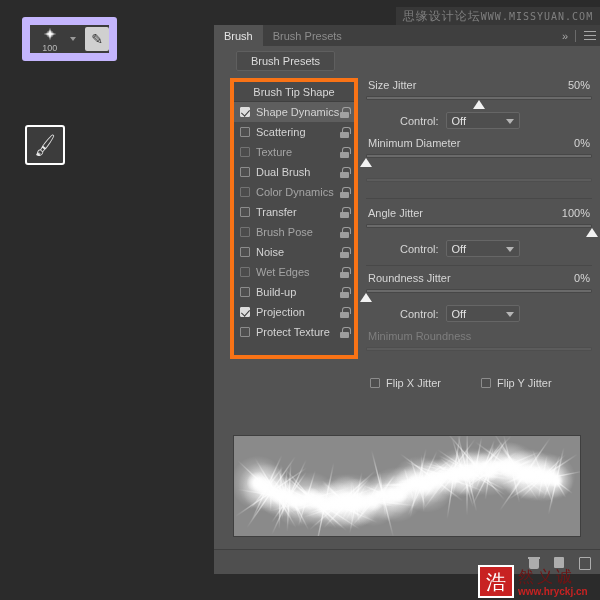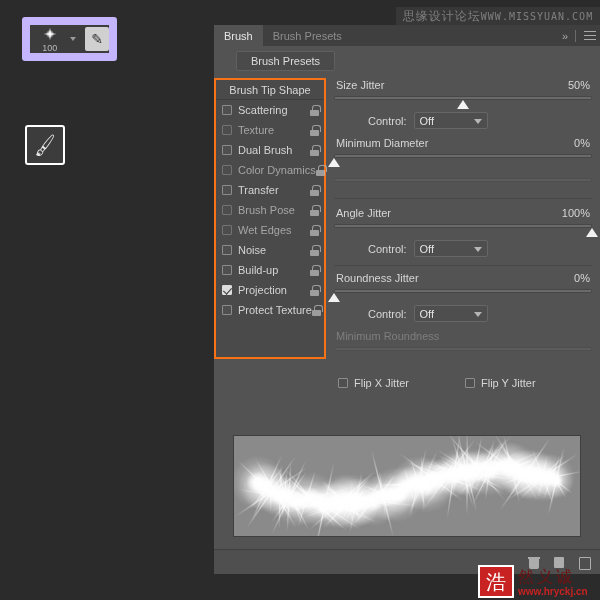--- a/index.html
+++ b/index.html
@@ -116,23 +116,23 @@
   .presets-btn {
     background: #4a4a4a; border: 1px solid #5f5f5f;
     color: #dcdcdc; font-size: 11px;
     padding: 3px 14px; border-radius: 2px;
   }
 
   .panel-body { display: flex; height: 403px; }
 
   
   .opt-list {
-    width: 112px; margin-left: 0; margin-top: 2px;
+    width: 128px; margin-left: 16px; margin-top: 2px;
     background: #4a4a4a;
-    border: 2px solid #f97316;
+    border: 4px solid #f97316;
     height: 281px;
   }
   .opt-head {
     height: 20px; display: flex; align-items: center; justify-content: center;
     font-size: 11px; color: #d8d8d8;
     border-bottom: 1px solid #3f3f3f;
   }
   .opt-row {
     height: 20px; display: flex; align-items: center;
     padding-left: 6px; padding-right: 5px;
@@ -328,20 +328,25 @@
 
     <div class="presets-row">
       <button class="presets-btn">Brush Presets</button>
     </div>
 
     <div class="panel-body">
 
       <div class="opt-list">
         <div class="opt-head">Brush Tip Shape</div>
         <div id="opt-rows">
+            <div class="opt-row selected">
+              <span class="cbx checked"></span>
+              <span class="opt-label">Shape Dynamics</span>
+              <span class="lock"></span>
+            </div>
             <div class="opt-row">
               <span class="cbx"></span>
               <span class="opt-label">Scattering</span>
               <span class="lock"></span>
             </div>
             <div class="opt-row dim">
               <span class="cbx dimbox"></span>
               <span class="opt-label">Texture</span>
               <span class="lock"></span>
             </div>
@@ -358,28 +363,28 @@
             <div class="opt-row">
               <span class="cbx"></span>
               <span class="opt-label">Transfer</span>
               <span class="lock"></span>
             </div>
             <div class="opt-row dim">
               <span class="cbx dimbox"></span>
               <span class="opt-label">Brush Pose</span>
               <span class="lock"></span>
             </div>
+            <div class="opt-row">
+              <span class="cbx"></span>
+              <span class="opt-label">Noise</span>
+              <span class="lock"></span>
+            </div>
             <div class="opt-row dim">
               <span class="cbx dimbox"></span>
               <span class="opt-label">Wet Edges</span>
-              <span class="lock"></span>
-            </div>
-            <div class="opt-row">
-              <span class="cbx"></span>
-              <span class="opt-label">Noise</span>
               <span class="lock"></span>
             </div>
             <div class="opt-row">
               <span class="cbx"></span>
               <span class="opt-label">Build-up</span>
               <span class="lock"></span>
             </div>
             <div class="opt-row">
               <span class="cbx checked"></span>
               <span class="opt-label">Projection</span>

